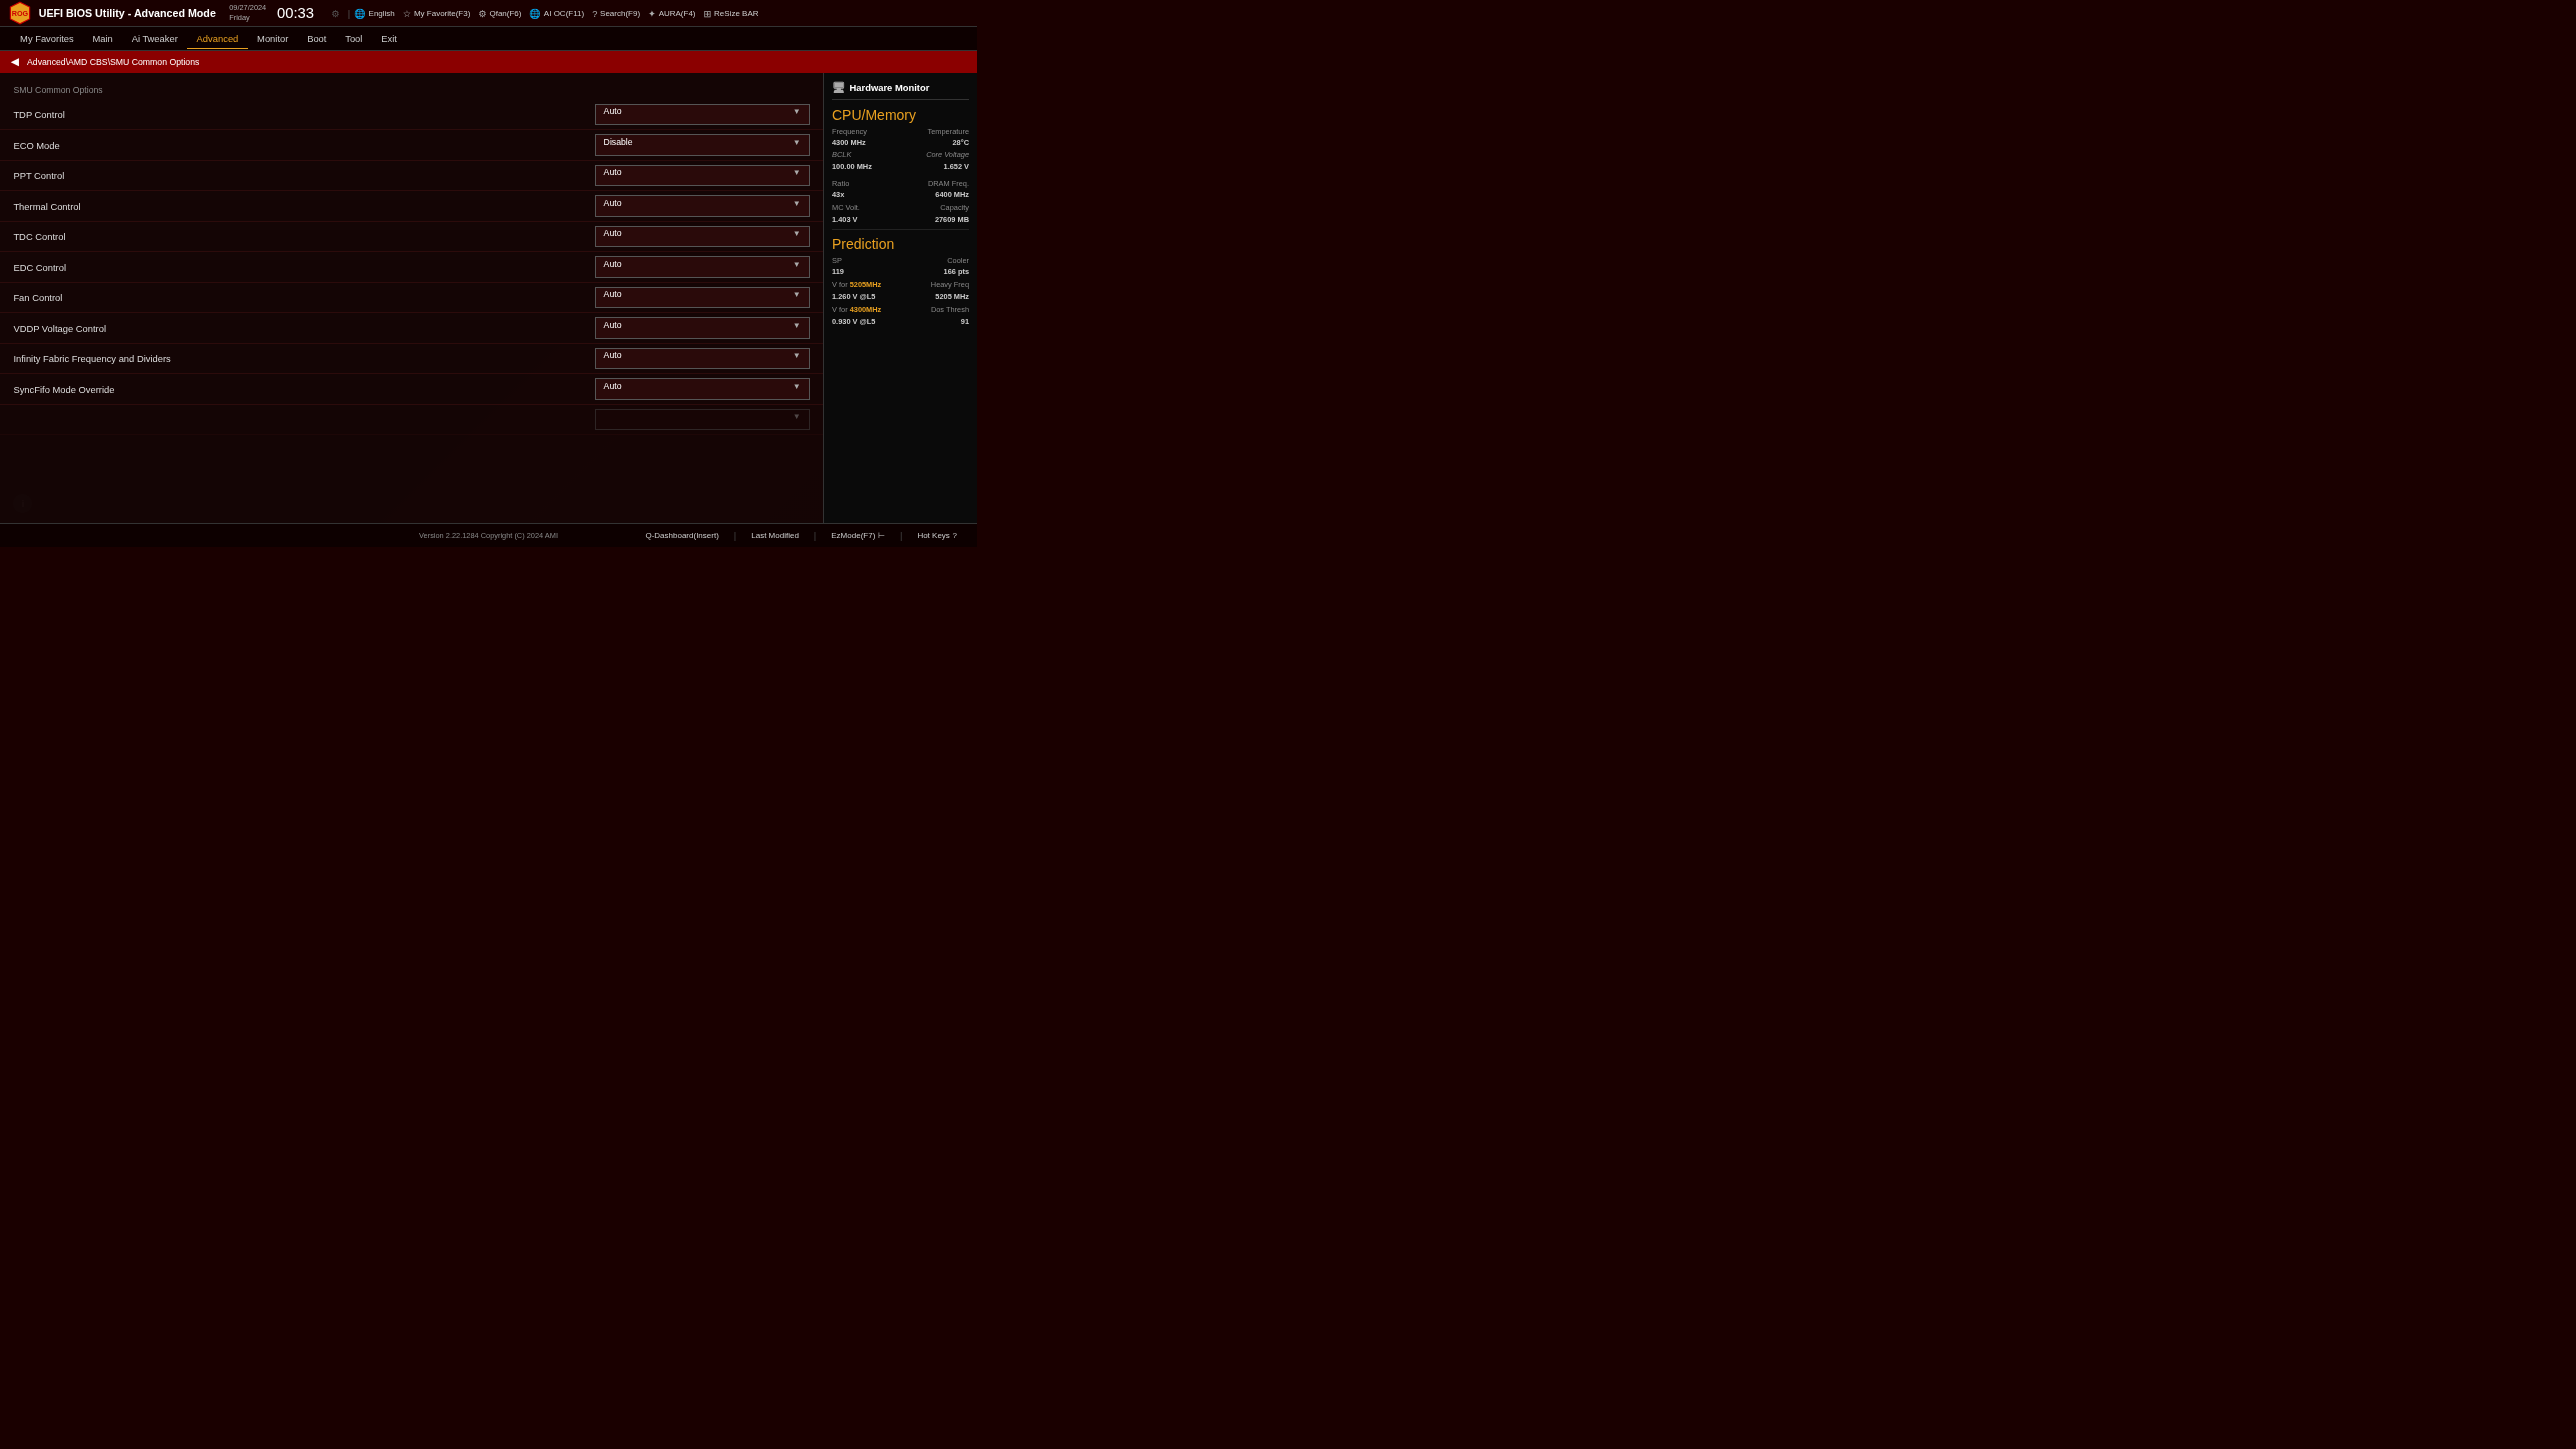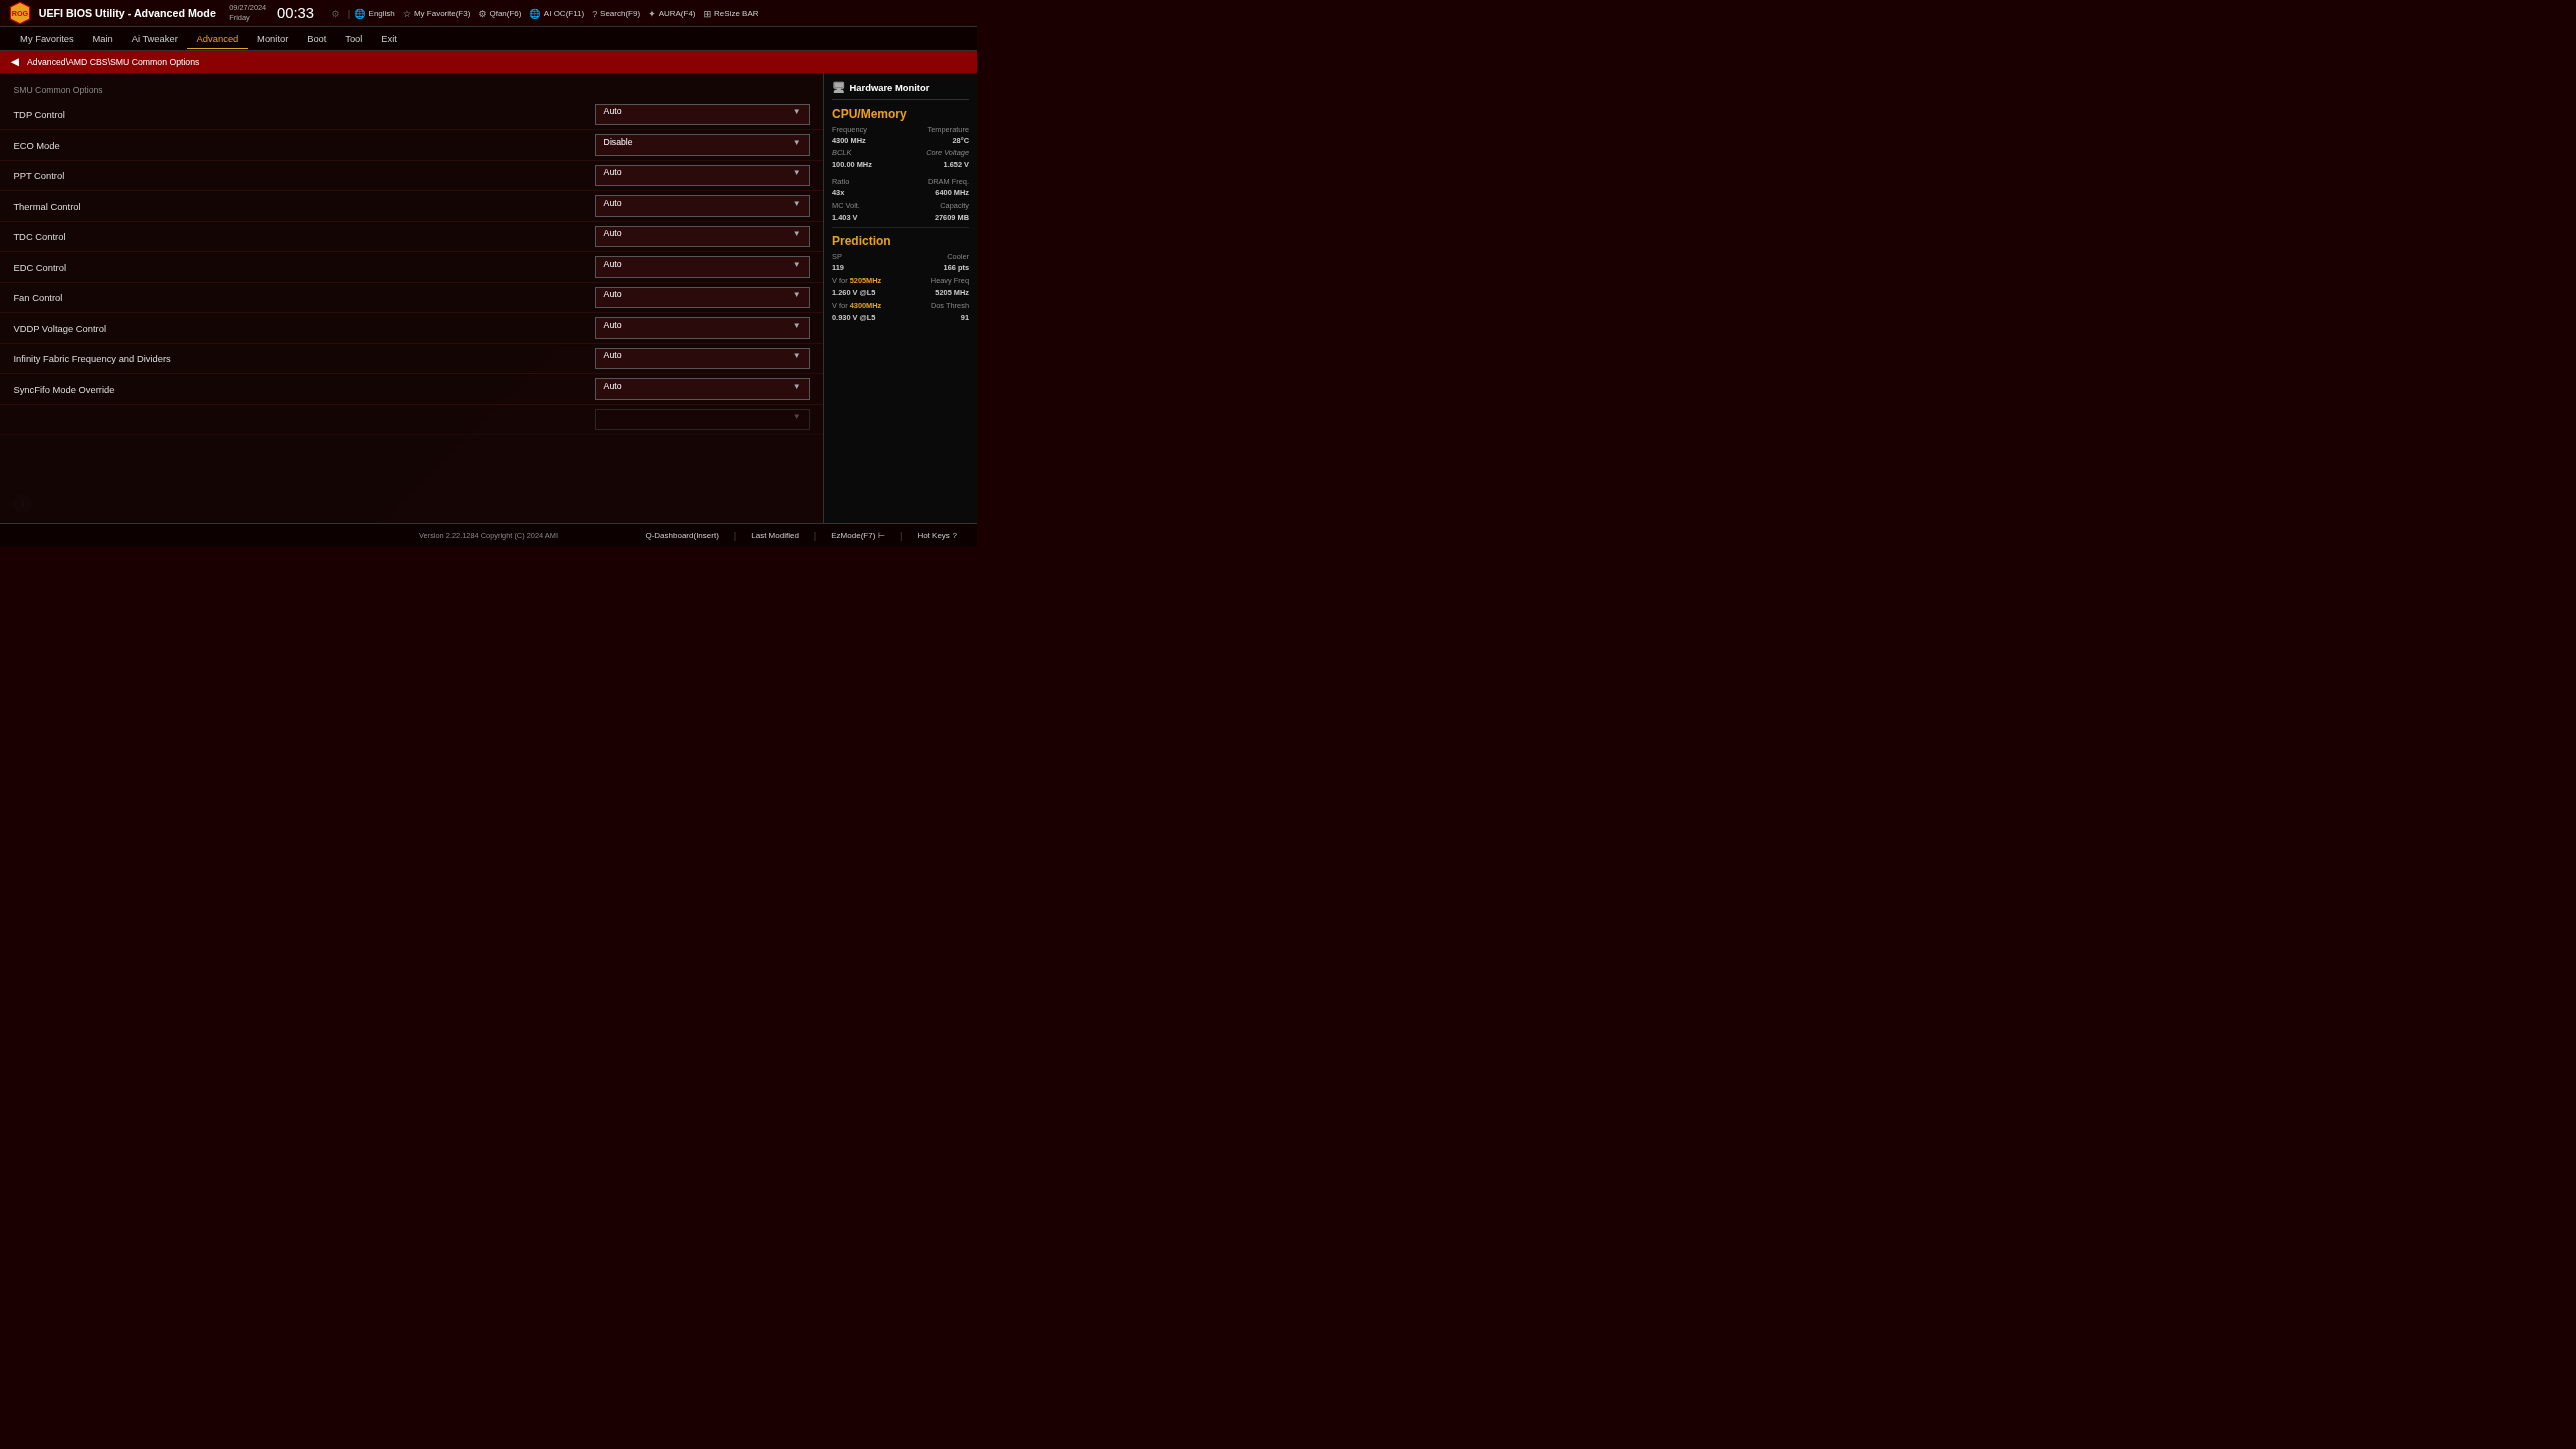--- a/index.html
+++ b/index.html
@@ -209,22 +209,22 @@
       gap: 4px;
       border-bottom: 0.7px solid #333;
       padding-bottom: 5.4px;
     }
     .hw-monitor-icon {
       color: #aaa;
       font-size: 10.7px;
     }
     .hw-section-title {
       color: #e8a020;
-      font-size: 12px;
-      font-weight: bold;
+      font-size: 14px;
+      font-weight: normal;
       margin: 5.4px 0 4px;
     }
     .hw-row {
       display: flex;
       justify-content: space-between;
       margin-bottom: 2.7px;
     }
     .hw-label {
       color: #888;
       font-size: 7.4px;

